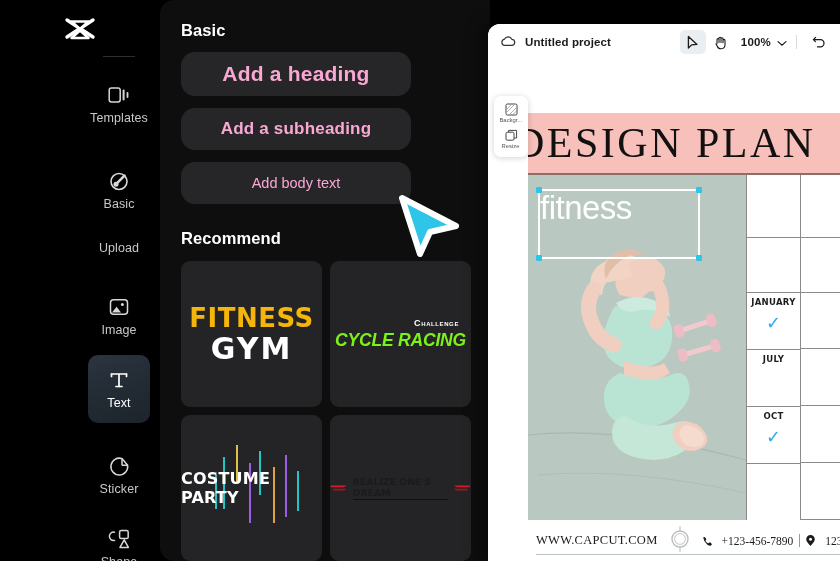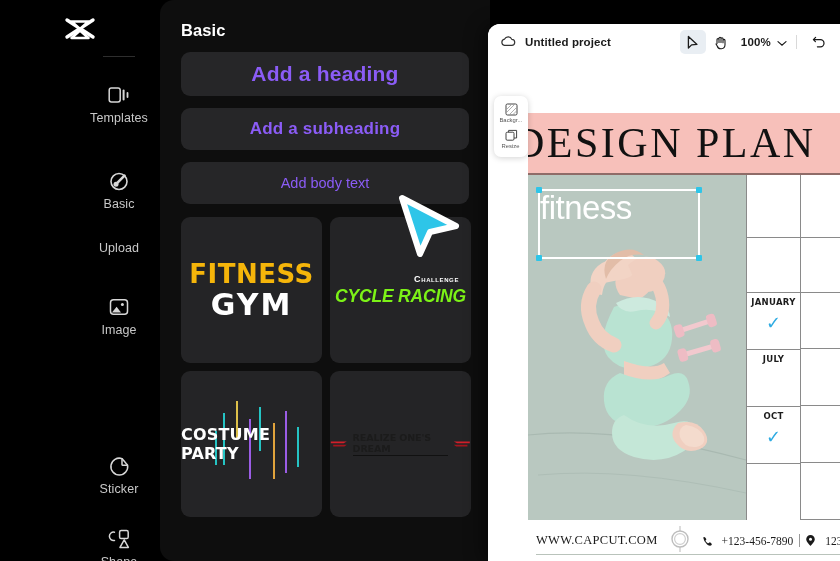--- a/index.html
+++ b/index.html
@@ -48,23 +48,23 @@
     background: #0e0e0e; border-top-left-radius: 14px; border-bottom-left-radius: 14px;
     padding: 0 21px; overflow: hidden; z-index: 4;
   }
   .panel-h {
     font-size: 16.5px; font-weight: bold; color: #fff; letter-spacing:.1px;
   }
   #panel-h-basic { margin-top: 21px; }
   #panel-h-rec { margin-top: 25px; }
 
   .tbtn {
-    width: 288px; border-radius: 9px; background: #262628;
+    width: 230px; border-radius: 14px; background: #262628;
     display: flex; align-items: center; justify-content: center;
-    color: #8b5cf6; cursor: pointer; margin-top: 12px;
+    color: #f9a8d4; cursor: pointer; margin-top: 12px;
   }
   #btn-heading    { height: 44px; font-size: 21px; font-weight: bold; letter-spacing:.2px; }
   #btn-subheading { height: 42px; font-size: 17px; font-weight: bold; letter-spacing:.2px; }
   #btn-body       { height: 42px; font-size: 14.5px; font-weight: normal; }
 
   .thumb-grid { margin-top: 13px; display: grid; grid-template-columns: 141px 141px; gap: 8px 8px; }
   .thumb {
     height: 146px; border-radius: 9px; background: #242426;
     display: flex; flex-direction: column; align-items: center; justify-content: center;
     overflow: hidden; position: relative; cursor: pointer;
@@ -200,20 +200,29 @@
       <span class="ri-icon">
         <svg width="20" height="20" viewBox="0 0 20 20">
           <rect x="1.5" y="2.8" width="17" height="14.4" rx="3" fill="none" stroke="#d7d7d7" stroke-width="1.5"></rect>
           <circle cx="13.4" cy="7.6" r="1.5" fill="#d7d7d7"></circle>
           <path d="M3 15.4 L7.6 9.8 L12 15.4 Z" fill="#d7d7d7"></path>
         </svg>
       </span>
       <span class="ri-label">Image</span>
     </div>
 
+    <div class="rail-item active" id="ri-text">
+      <span class="ri-icon">
+        <svg width="22" height="22" viewBox="0 0 22 22">
+          <path d="M3.5 5 L18.5 5 M11 5 L11 17.5" stroke="#fff" stroke-width="1.7" stroke-linecap="round"></path>
+          <path d="M3.5 5 L3.5 7.5 M18.5 5 L18.5 7.5 M8 17.5 L14 17.5" stroke="#fff" stroke-width="1.7" stroke-linecap="round"></path>
+        </svg>
+      </span>
+      <span class="ri-label">Text</span>
+    </div>
 
     <div class="rail-item" id="ri-sticker">
       <span class="ri-icon">
         <svg width="21" height="21" viewBox="0 0 21 21">
           <path d="M13 2.6 A8.4 8.4 0 1 0 18.6 9.2 L13.6 9.2 A.8 .8 0 0 1 13 8.4 Z" fill="none" stroke="#d7d7d7" stroke-width="1.5" stroke-linejoin="round"></path>
           <path d="M13 2.6 L18.6 9.2" stroke="#d7d7d7" stroke-width="1.5"></path>
         </svg>
       </span>
       <span class="ri-label">Sticker</span>
     </div>
@@ -230,20 +239,21 @@
     </div>
   </div>
 
   <div class="panel">
     <div class="panel-h" id="panel-h-basic">Basic</div>
 
     <div class="tbtn" id="btn-heading">Add a heading</div>
     <div class="tbtn" id="btn-subheading">Add a subheading</div>
     <div class="tbtn" id="btn-body">Add body text</div>
 
+    <div class="panel-h" id="panel-h-rec">Recommend</div>
 
     <div class="thumb-grid">
 
       <div class="thumb">
         <div class="t1-a">FITNESS</div>
         <div class="t1-b">GYM</div>
       </div>
 
       <div class="thumb">
         <div class="t2-a">Challenge</div>

